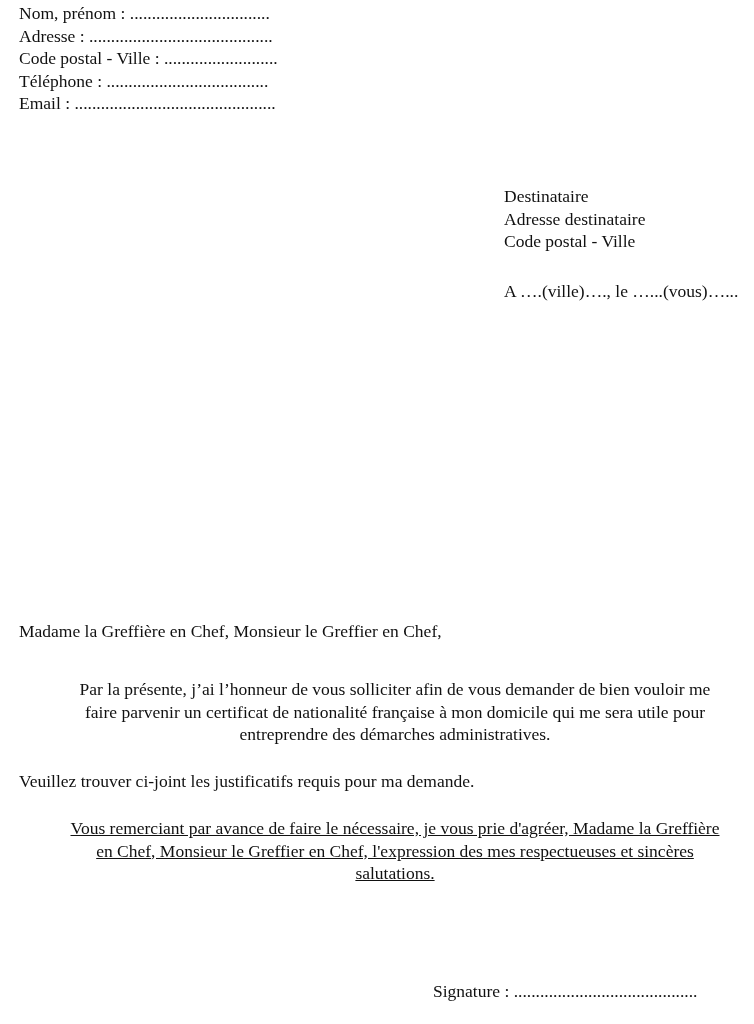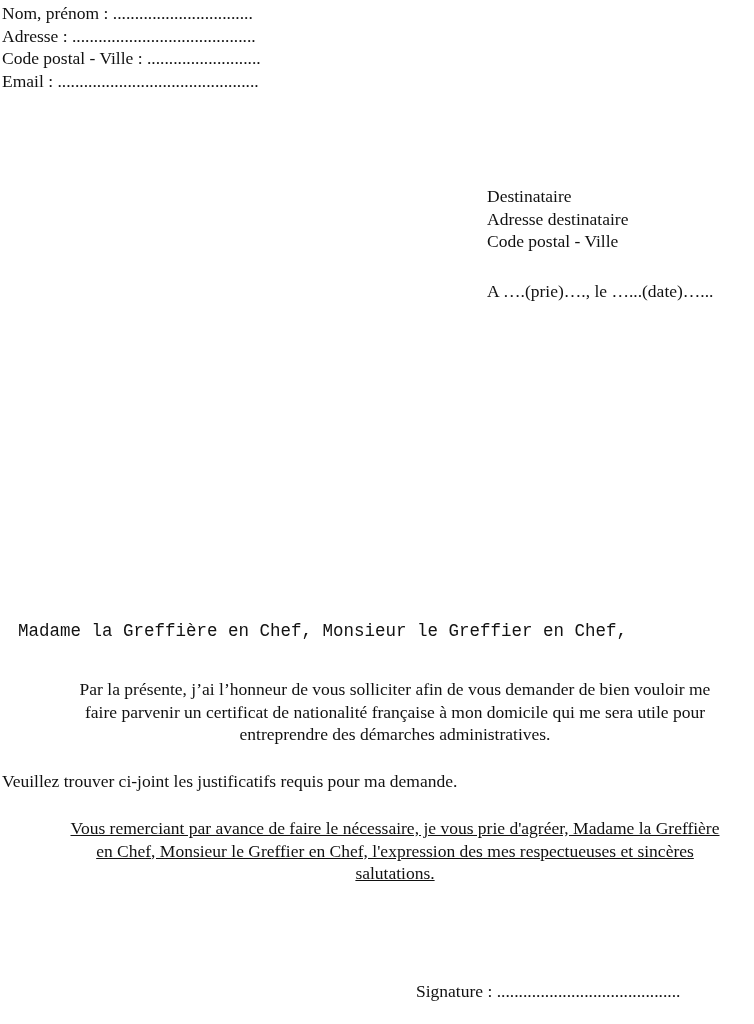--- a/index.html
+++ b/index.html
@@ -1,48 +1,49 @@
 <!DOCTYPE html>
 <html><head>
   <meta charset="utf-8">
   <style>
     html, body { margin: 0; padding: 0; background: #ffffff; }
     body {
       width: 754px; height: 1024px; position: relative; overflow: hidden;
       font-family: "Liberation Serif", "DejaVu Serif", serif;
       color: #111111; font-size: 17.5px; line-height: 22.5px;
     }
-    .blk { position: absolute; white-space: nowrap; }
+    .blk { position: absolute; white-space: nowrap; margin-left: 17px; }
     .line { display: block; }
     .u { text-decoration: underline; }
     .para { position: absolute; left: 20px; width: 750px; white-space: normal; text-align: center; }
     .para .line { white-space: nowrap; }
   </style>
 </head>
 <body>
 
 <div class="blk" style="left:2px; top:2px;">
   <span class="line">Nom, prénom : ................................</span>
   <span class="line">Adresse : ..........................................</span>
   <span class="line">Code postal - Ville : ..........................</span>
+  <span class="line">Téléphone : .....................................</span>
   <span class="line">Email : ..............................................</span>
 </div>
 
 <div class="blk" style="left:487px; top:185px;">
   <span class="line">Destinataire</span>
   <span class="line">Adresse destinataire</span>
   <span class="line">Code postal - Ville</span>
 </div>
 
-<div class="blk" style="left:487px; top:280px;">A ….(prie)…., le …...(date)…...</div>
+<div class="blk" style="left:487px; top:280px;">A ….(ville)…., le …...(vous)…...</div>
 
 <div class="blk" style="left:2px; top:414px;">
 </div>
 
-<div class="blk" style="left:18px; top:620px;font-family:Liberation Mono, monospace;">Madame la Greffière en Chef, Monsieur le Greffier en Chef,</div>
+<div class="blk" style="left:2px; top:620px;">Madame la Greffière en Chef, Monsieur le Greffier en Chef,</div>
 
 <div class="para" style="top:678px;">
   <span class="line">Par la présente, j’ai l’honneur de vous solliciter afin de vous demander de bien vouloir me</span>
   <span class="line">faire parvenir un certificat de nationalité française à mon domicile qui me sera utile pour</span>
   <span class="line">entreprendre des démarches administratives.</span>
 </div>
 
 <div class="blk" style="left:2px; top:770px;">Veuillez trouver ci-joint les justificatifs requis pour ma demande.</div>
 
 <div class="para" style="top:817px;text-decoration:underline;">

